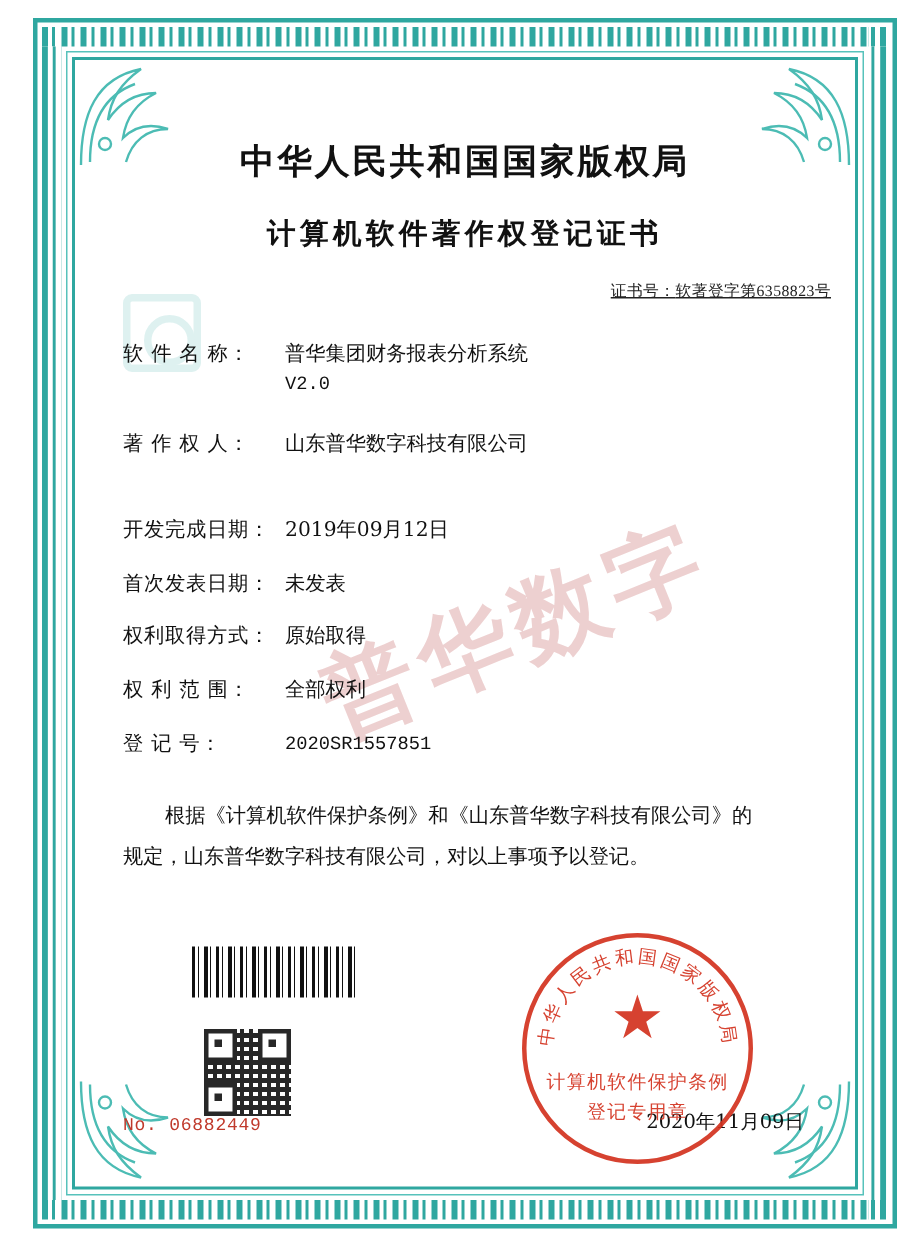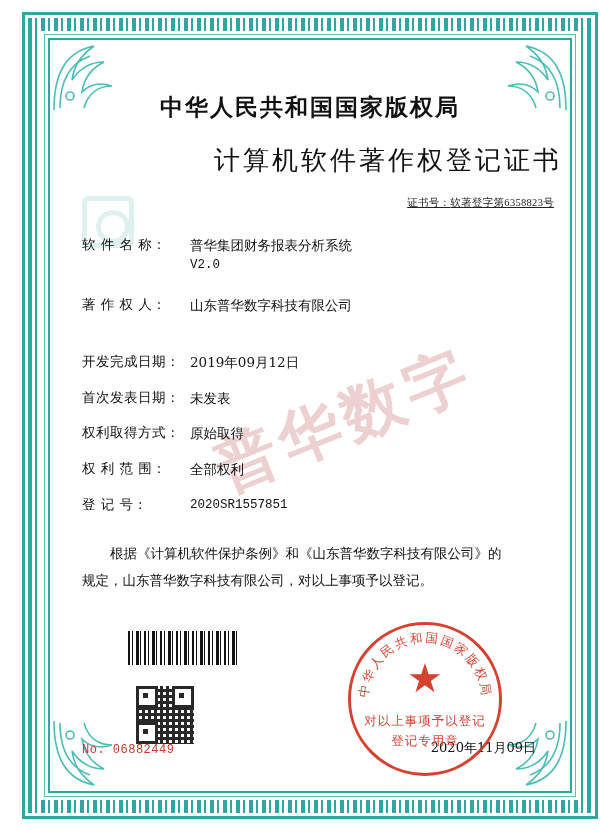--- a/index.html
+++ b/index.html
@@ -94,26 +94,25 @@
   .title-block { text-align: center; padding-top: 44px; }
   .title-main {
     font-size: 23px;
     letter-spacing: 2px;
     color: #111;
     font-weight: 700;
     font-family: "DejaVu Serif", "Liberation Serif", serif;
   }
   .title-sub {
     margin-top: 20px;
-    font-size: 26px;
+    font-size: 19px;
     letter-spacing: 3px;
     color: #111;
-    font-weight: 400;
-    font-family: "DejaVu Serif", "Liberation Serif", serif;
-    text-align: right;
+    font-weight: 700;
+    font-family: "DejaVu Serif", "Liberation Serif", serif;
   }
 
   .cert-no {
     margin-top: 18px;
     text-align: right;
     padding-right: 8px;
     font-size: 10.5px;
     color: #222;
     letter-spacing: 0.3px;
     text-decoration: underline;
@@ -416,21 +415,21 @@
     <div class="seal">
       <svg class="seal-arc" viewBox="0 0 148 148">
         <defs>
           <path id="sealArcPath" d="M 17 74 A 57 57 0 0 1 131 74" fill="none"></path>
         </defs>
         <text font-size="12.5" fill="#d3321f" letter-spacing="2.2" font-family="DejaVu Serif, Liberation Serif, serif">
           <textPath href="#sealArcPath" startOffset="50%" text-anchor="middle">中华人民共和国国家版权局</textPath>
         </text>
       </svg>
       <div class="seal-star">★</div>
-      <div class="seal-line1">对以上事项予以登记</div>
+      <div class="seal-line1">计算机软件保护条例</div>
       <div class="seal-line2">登记专用章</div>
     </div>
 
     <div class="footer-no">No. 06882449</div>
     <div class="footer-date">2020年11月09日</div>
 
   </div>
 </div>
 
 </body></html>

